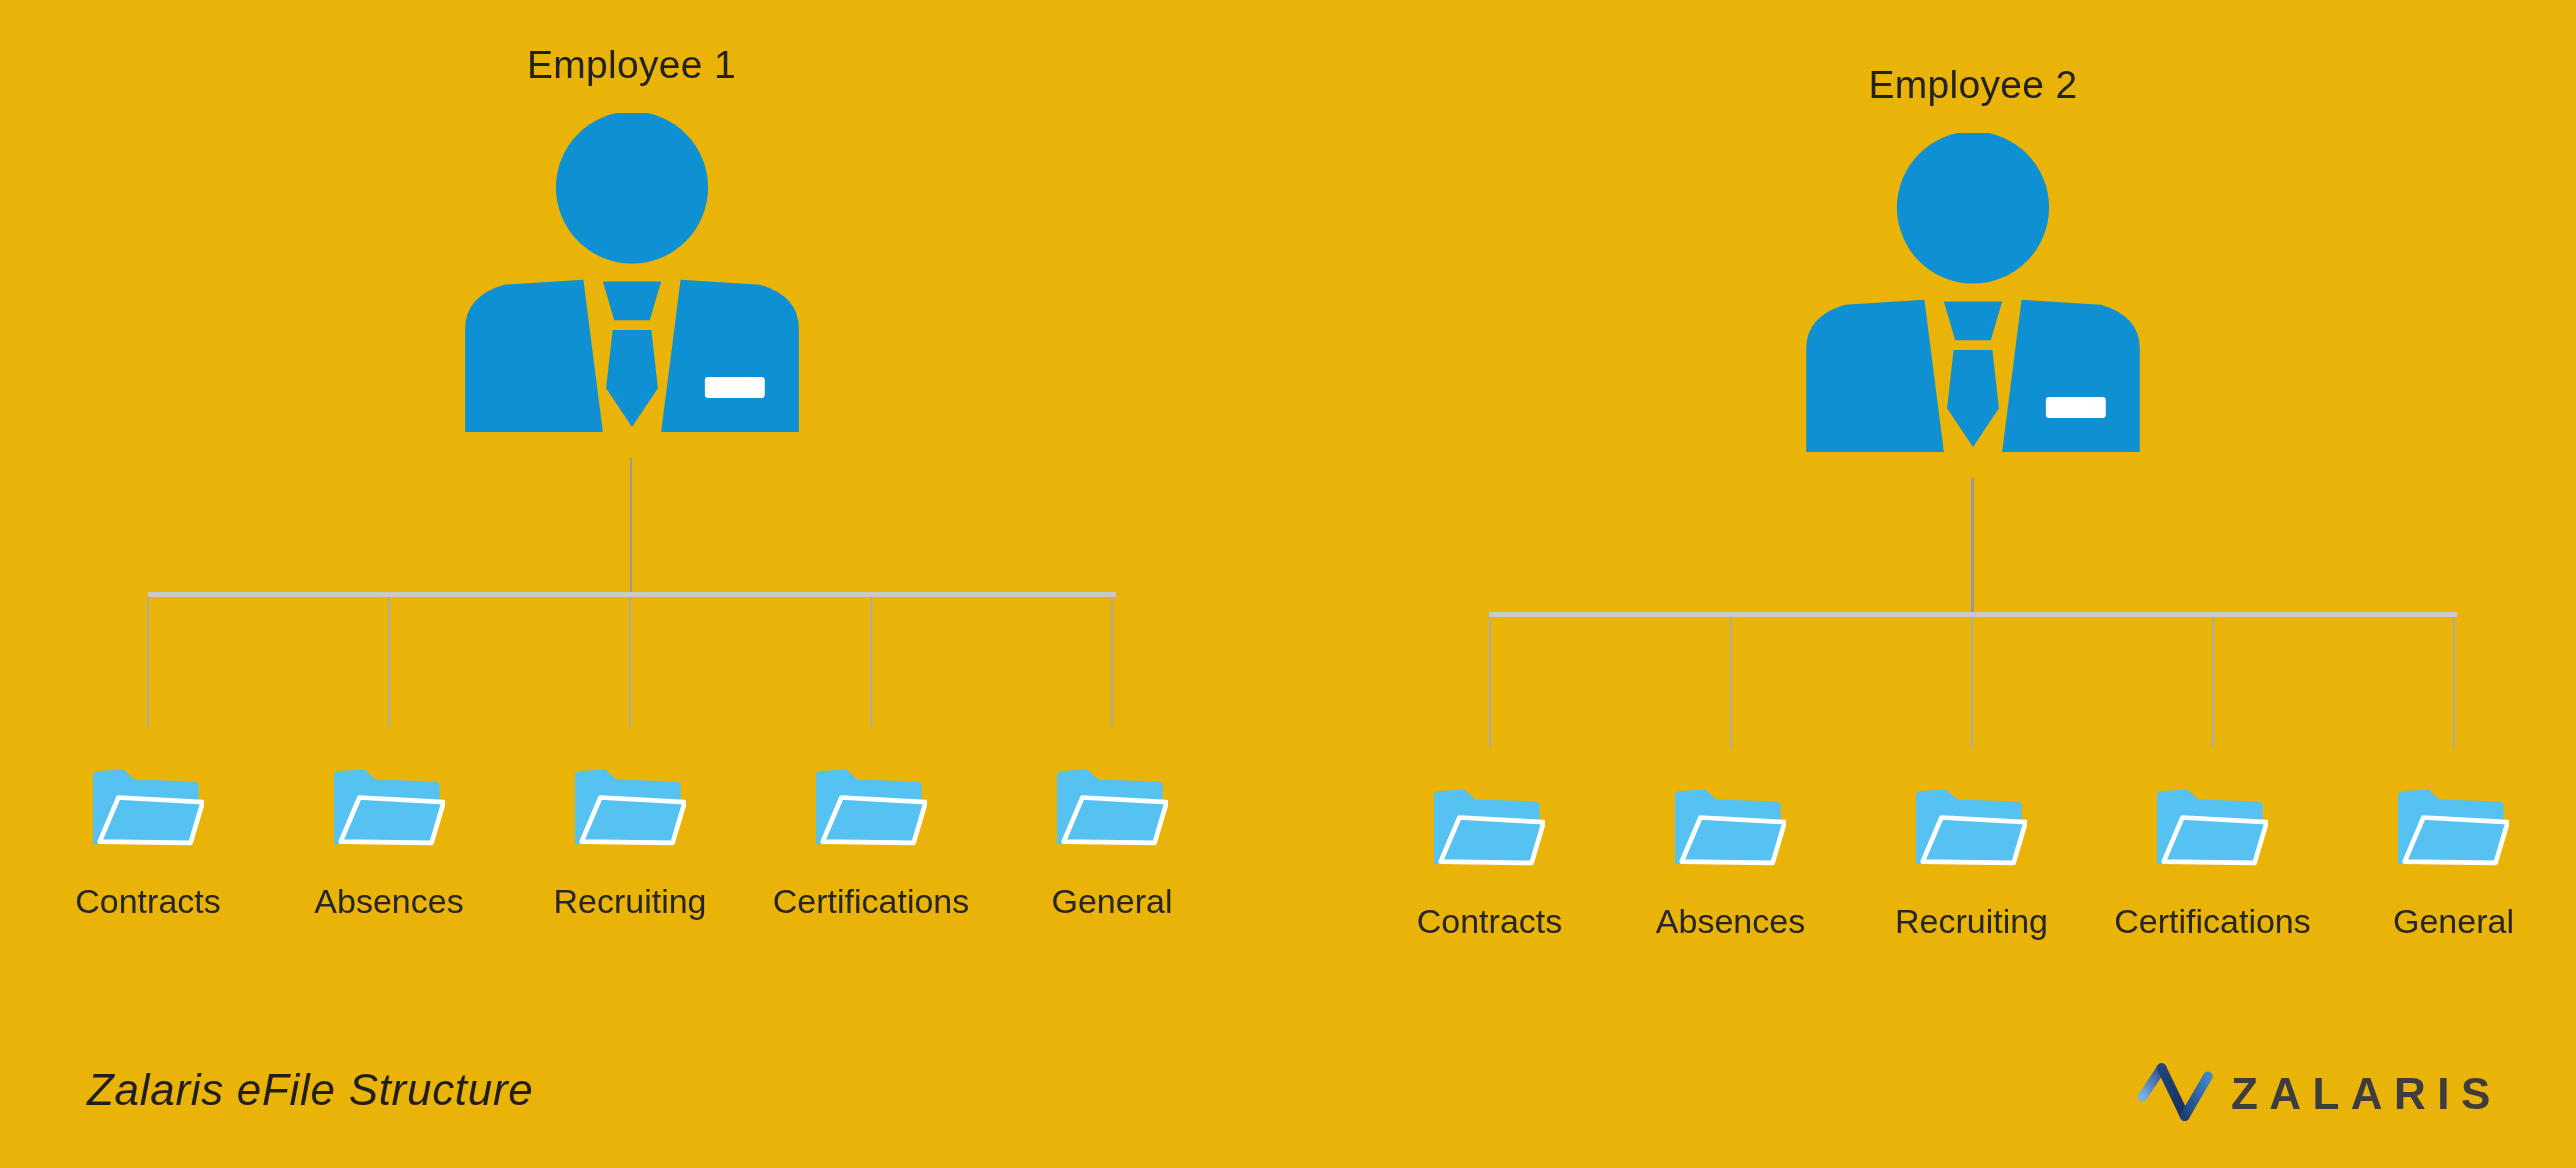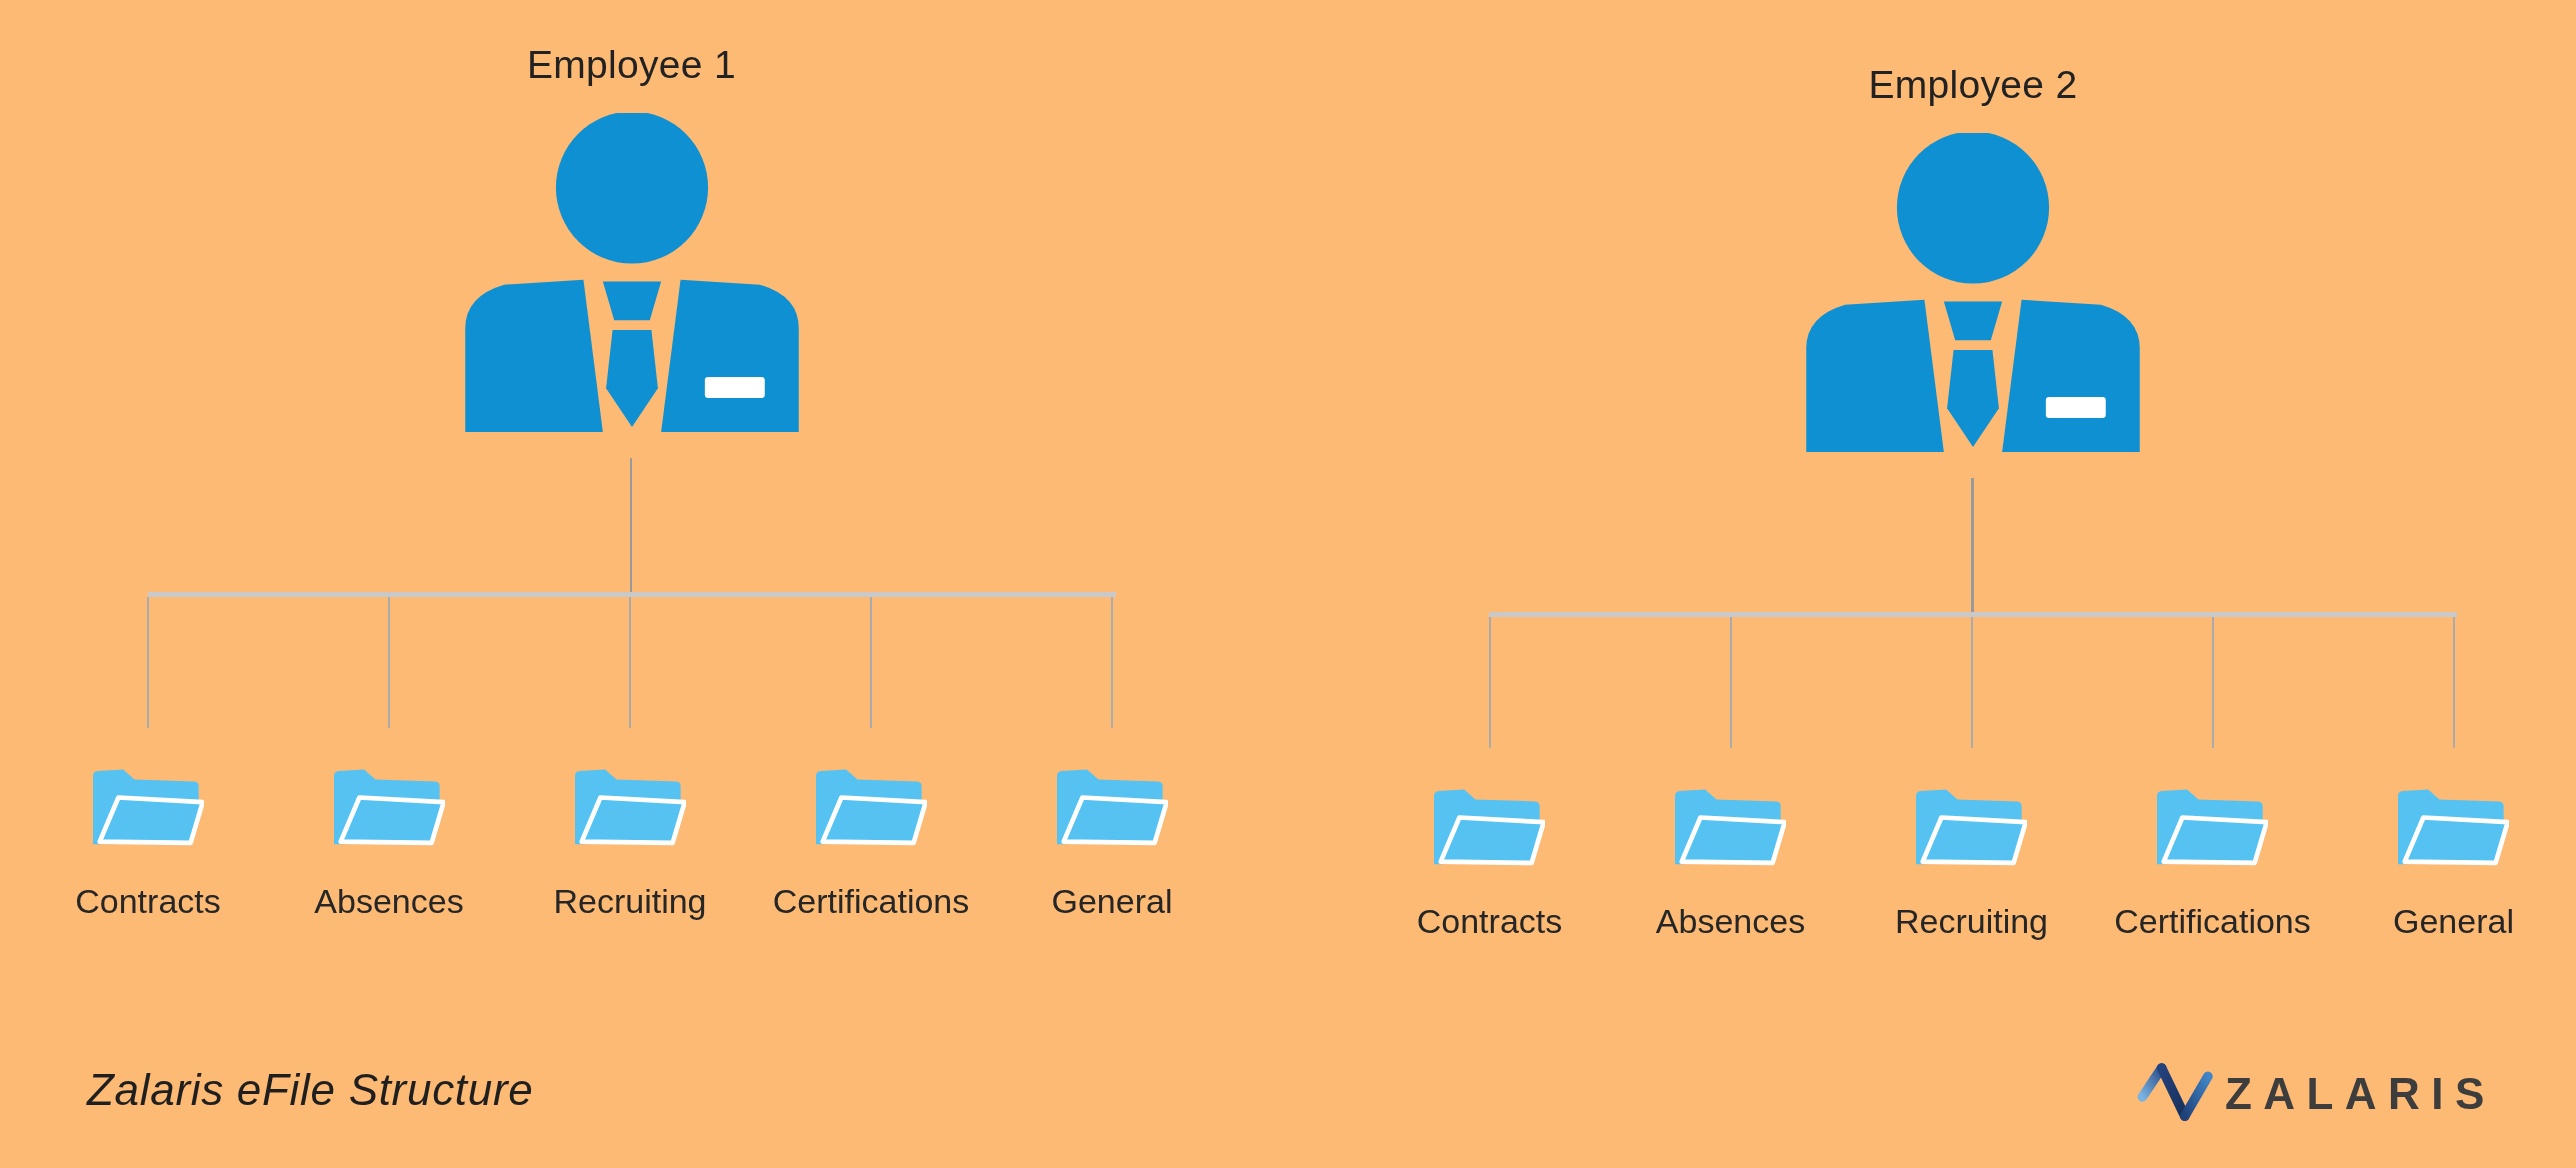--- a/index.html
+++ b/index.html
@@ -7,21 +7,21 @@
     --folder-blue:#56c2f2;
     --connector-gray:#ababab;
     --connector-bar-gray:#c9c9c9;
     --stem-gray:#9a9a9a;
     --text-dark:#262626;
     --logo-text:#3d3d3d;
   }
   *{margin:0;padding:0;box-sizing:border-box;}
   html,body{width:2576px;height:1169px;background:#ffffff;overflow:hidden;
     font-family:"Liberation Sans","DejaVu Sans",sans-serif;}
-  .stage{position:relative;width:2576px;height:1169px;background:#fdba74;text-decoration:underline;}
+  .stage{position:relative;width:2576px;height:1169px;background:#eab308;text-decoration:underline;}
 
   .employee-group{position:absolute;top:0;width:1208px;height:953px;}
   .group-1{left:27.5px;}
   .group-2{left:1369px;margin-top:20px;}
 
   .emp-title{position:absolute;top:43px;left:0;width:100%;text-align:center;
     font-size:39px;font-weight:500;color:#222222;letter-spacing:0.3px;}
 
   .person{position:absolute;left:434px;top:113px;width:340px;height:319px;}
 
@@ -31,21 +31,21 @@
   .columns{position:absolute;left:0;top:597px;width:1208px;display:flex;}
   .column{width:241px;display:flex;flex-direction:column;align-items:center;}
   .drop{width:2px;height:131px;background:var(--connector-gray);}
   .folder{margin-top:40px;width:111px;height:79px;}
   .folder-label{margin-top:37px;font-size:34px;font-weight:500;color:var(--text-dark);
     white-space:nowrap;line-height:1;}
 
   .caption{position:absolute;left:87px;top:1065px;font-size:44px;font-style:italic;
     color:#1f1f1f;letter-spacing:0.7px;}
 
-  .logo{position:absolute;left:2136px;top:1057px;display:flex;align-items:flex-start;gap:12px;}
+  .logo{position:absolute;left:2136px;top:1057px;display:flex;align-items:flex-start;gap:18px;}
   .logo-mark{width:77px;height:74px;}
   .wordmark{margin-top:14.8px;font-size:44px;font-weight:700;letter-spacing:0.26em;
     color:var(--logo-text);line-height:1;}
 
   .defs-holder{position:absolute;width:0;height:0;overflow:hidden;}
 </style>
 </head>
 <body>
 
 <svg class="defs-holder" aria-hidden="true">

